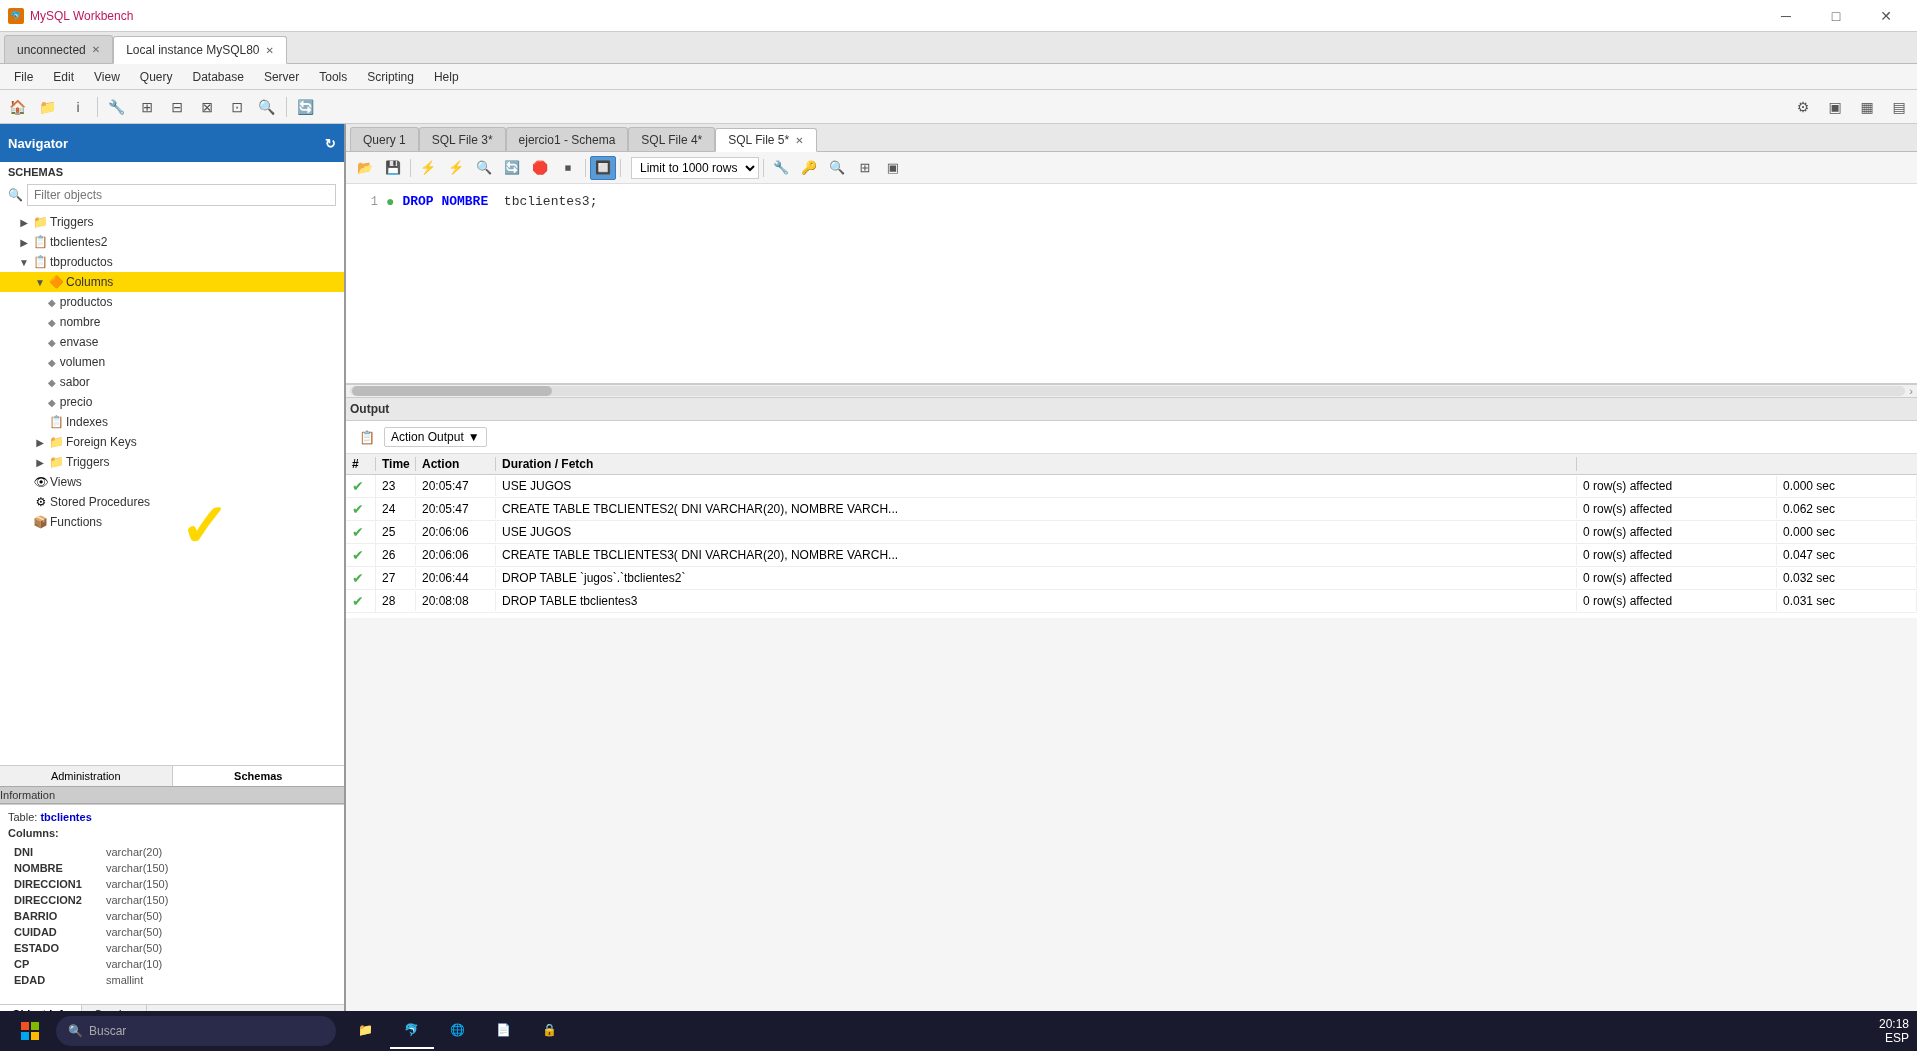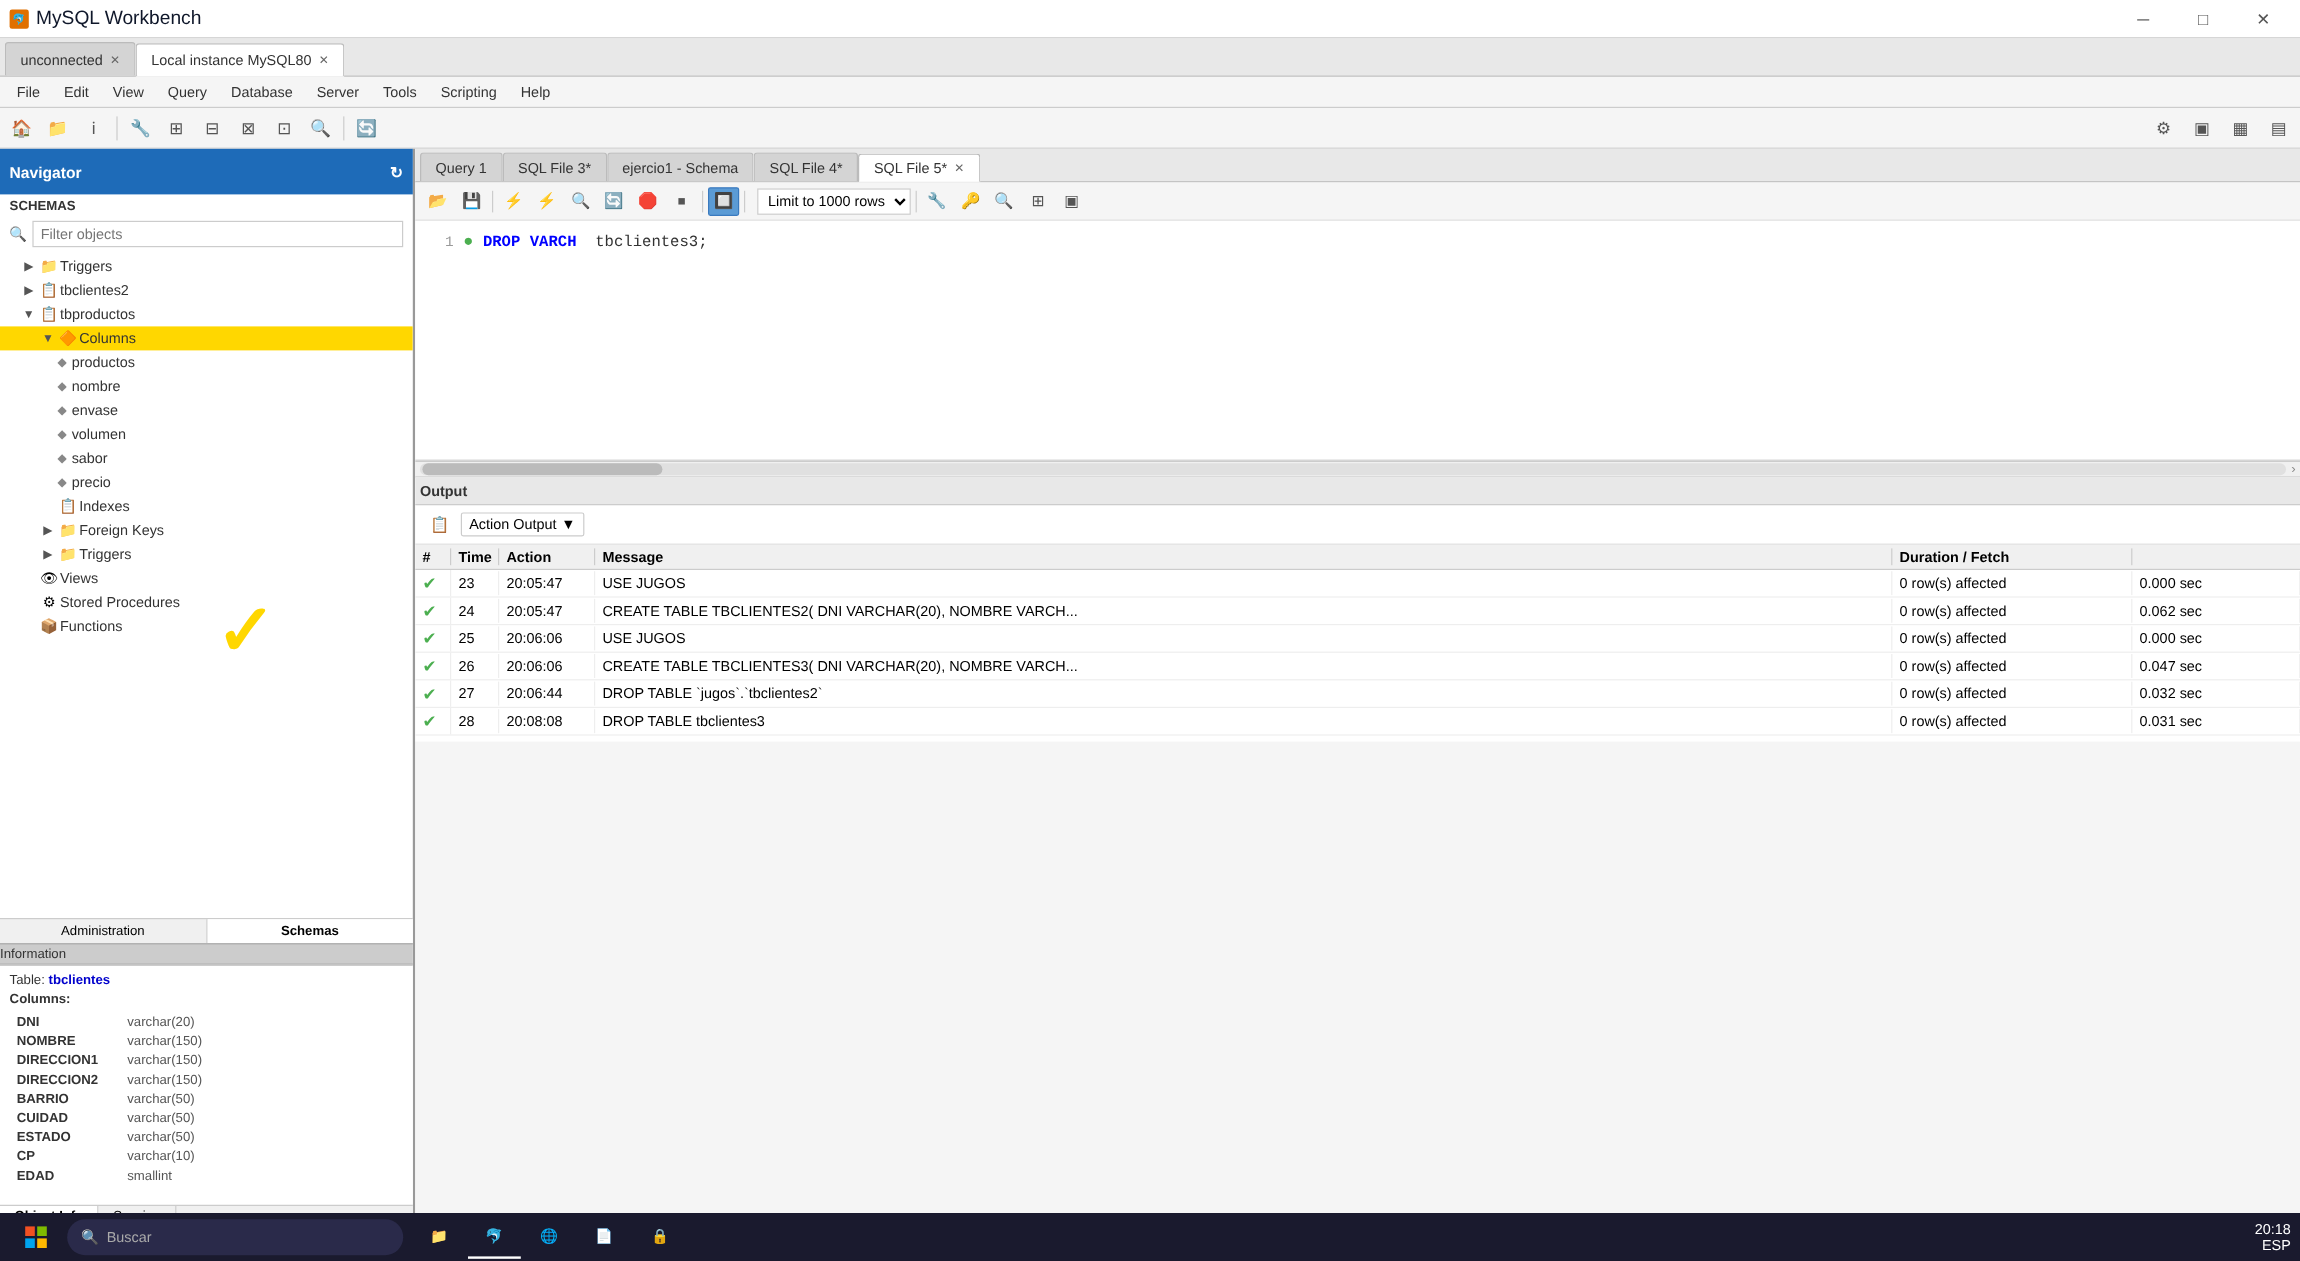--- a/index.html
+++ b/index.html
@@ -10,21 +10,21 @@
       background: #fff;
       height: 32px;
       display: flex;
       align-items: center;
       padding: 0 8px;
       border-bottom: 1px solid #ccc;
       justify-content: space-between;
     }
     .title-bar-left { display: flex; align-items: center; gap: 6px; }
     .title-bar-icon { width: 16px; height: 16px; background: #e07000; border-radius: 2px; display: flex; align-items: center; justify-content: center; color: white; font-size: 9px; font-weight: bold; }
-    .title-bar-text { font-size: 16px; color: #0f172a; }
+    .title-bar-text { font-size: 12px; color: #be185d; }
     .title-bar-controls { display: flex; gap: 4px; }
     .title-bar-btn { width: 46px; height: 32px; border: none; background: transparent; cursor: pointer; font-size: 14px; color: #555; display: flex; align-items: center; justify-content: center; }
 
     
     .instance-tabs {
       background: #e8e8e8;
       height: 32px;
       display: flex;
       align-items: flex-end;
       border-bottom: 1px solid #bbb;
@@ -719,21 +719,21 @@
       <button class="sql-toolbar-btn">🔑</button>
       <button class="sql-toolbar-btn">🔍</button>
       <button class="sql-toolbar-btn">⊞</button>
       <button class="sql-toolbar-btn">▣</button>
     </div>
 
     <div class="sql-editor" style="flex: 0 0 180px;">
       <div class="sql-line">
         <span class="sql-line-num">1</span>
         <span class="sql-dot">●</span>
-        <span class="sql-keyword">DROP VARCH</span>
+        <span class="sql-keyword">DROP NOMBRE</span>
         <span class="sql-text">&nbsp;&nbsp;tbclientes3;</span>
       </div>
     </div>
 
     <div class="h-scroll-area">
       <div class="h-scroll-track">
         <div class="h-scroll-thumb"></div>
       </div>
       <span style="font-size:11px; color:#888; padding-right:4px; cursor:pointer;">›</span>
     </div>
@@ -745,21 +745,20 @@
         <div class="output-dropdown">
           <span>Action Output</span>
           <span>▼</span>
         </div>
       </div>
 
       <div class="output-table-header" style="grid-template-columns: 30px 40px 80px 1fr 200px 140px;">
         <div>#</div>
         <div>Time</div>
         <div>Action</div>
-        <div>Message</div>
         <div>Duration / Fetch</div>
       </div>
 
       <div class="output-table-row" style="grid-template-columns: 30px 40px 80px 1fr 200px 140px;">
         <div><span class="status-ok">✔</span></div>
         <div>23</div>
         <div>20:05:47</div>
         <div>USE JUGOS</div>
         <div>0 row(s) affected</div>
         <div>0.000 sec</div>

